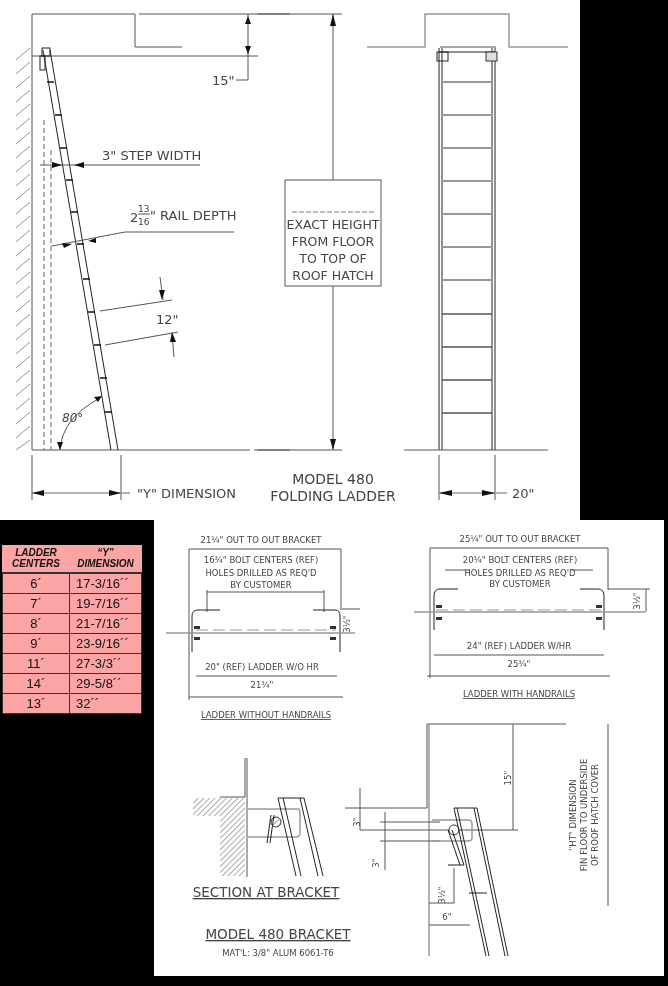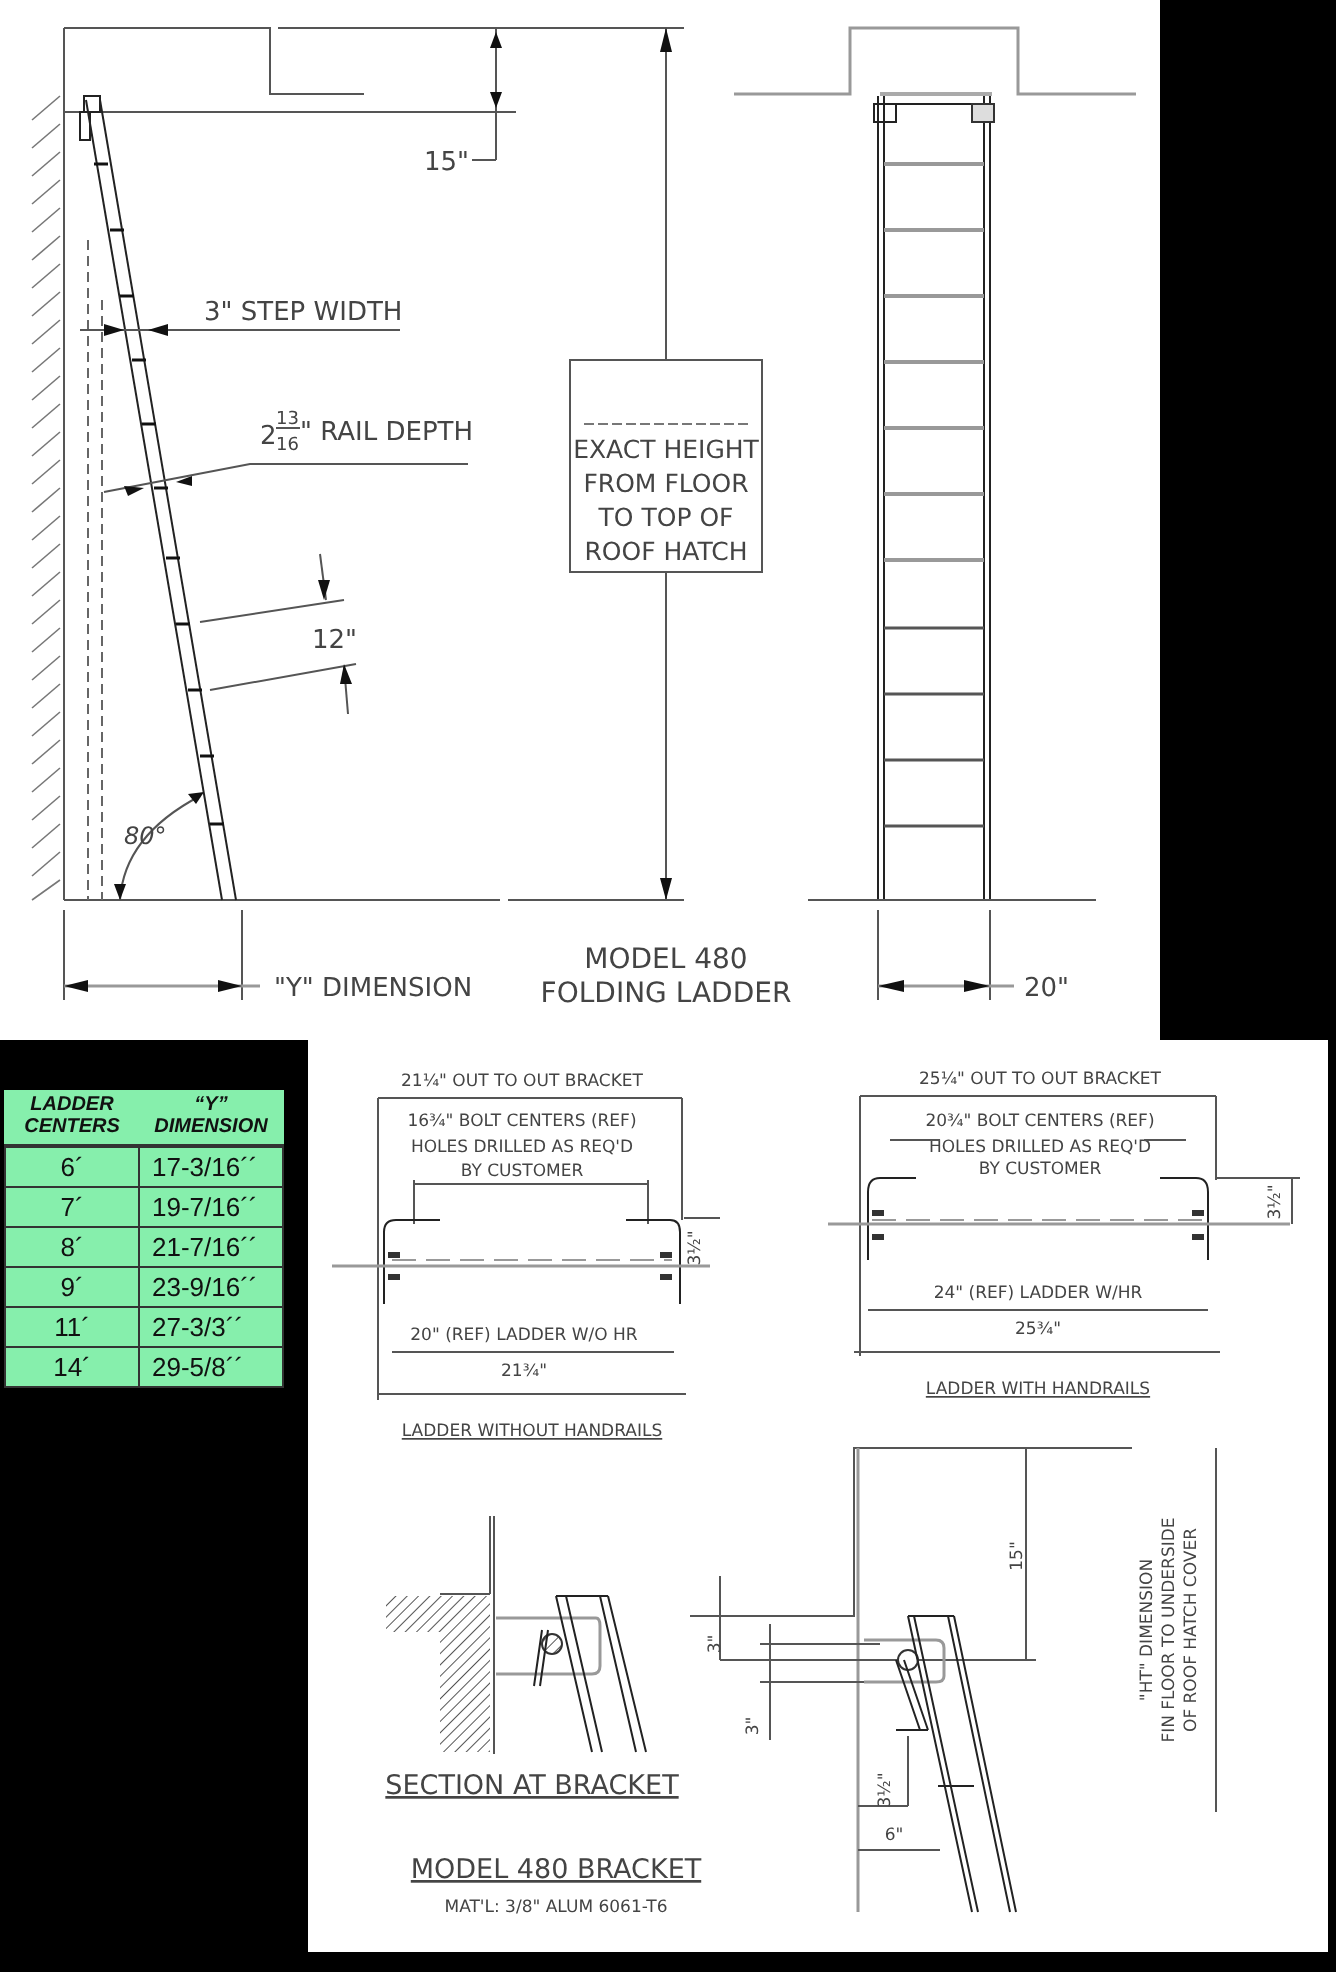--- a/index.html
+++ b/index.html
@@ -2,21 +2,21 @@
 <html><head>
 <meta charset="utf-8">
 <style>
   html,body{margin:0;padding:0;background:#000;}
   body{width:668px;height:986px;position:relative;overflow:hidden;font-family:"Liberation Sans",sans-serif;}
   svg{position:absolute;left:0;top:0;}
   .cad{font-family:"DejaVu Sans",sans-serif;fill:#444;}
   .ln{stroke:#555;stroke-width:1;fill:none;}
   .lg{stroke:#999;stroke-width:1.5;fill:none;}
   .dk{stroke:#222;stroke-width:1;fill:none;}
-  .tbl{position:absolute;left:2px;top:545px;width:140px;background:#86efac;border-collapse:collapse;font-family:"Liberation Sans",sans-serif;}
+  .tbl{position:absolute;left:2px;top:545px;width:140px;background:#fca5a5;border-collapse:collapse;font-family:"Liberation Sans",sans-serif;}
   .tbl th{font-style:italic;font-weight:bold;font-size:10px;line-height:11px;color:#111;padding:2px 0 3px 0;text-align:center;border:none;}
   .tbl td{font-size:13px;color:#111;border:1px solid #333;height:19px;padding:0 0 0 6px;}
   .tbl td.h{text-align:center;padding:0;width:66px;}
   .tbl tbody tr:first-child td{border-top:2px solid #333;}
 </style>
 </head>
 <body>
 
 <svg width="668" height="986" viewBox="0 0 668 986">
 
@@ -315,14 +315,18 @@
         <td>23-9/16´´</td>
       </tr>
     <tr>
         <td class="h">11´</td>
         <td>27-3/3´´</td>
       </tr>
     <tr>
         <td class="h">14´</td>
         <td>29-5/8´´</td>
       </tr>
+    <tr>
+        <td class="h">13´</td>
+        <td>32´´</td>
+      </tr>
   </tbody>
 </table>
 
 </body></html>

